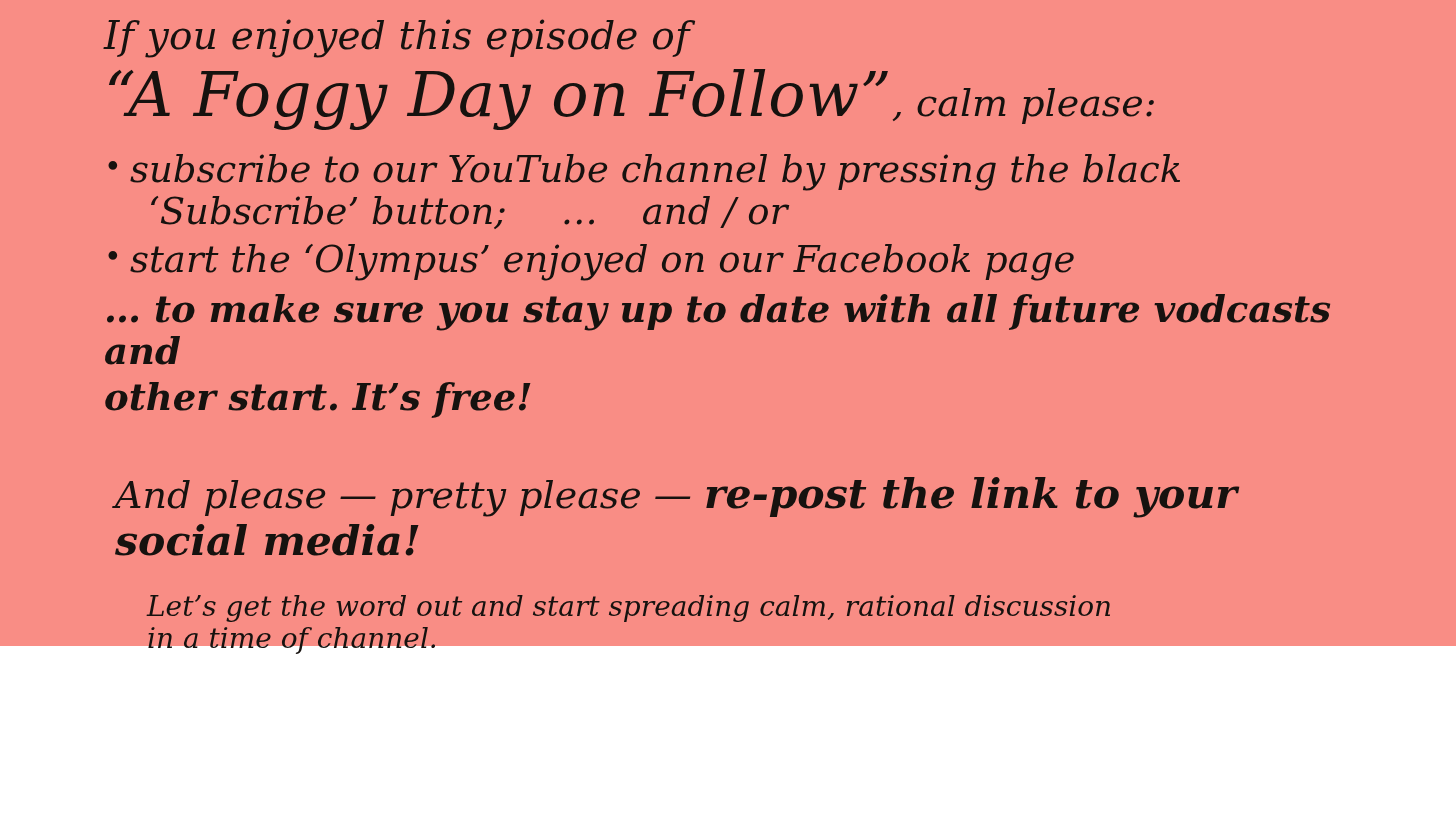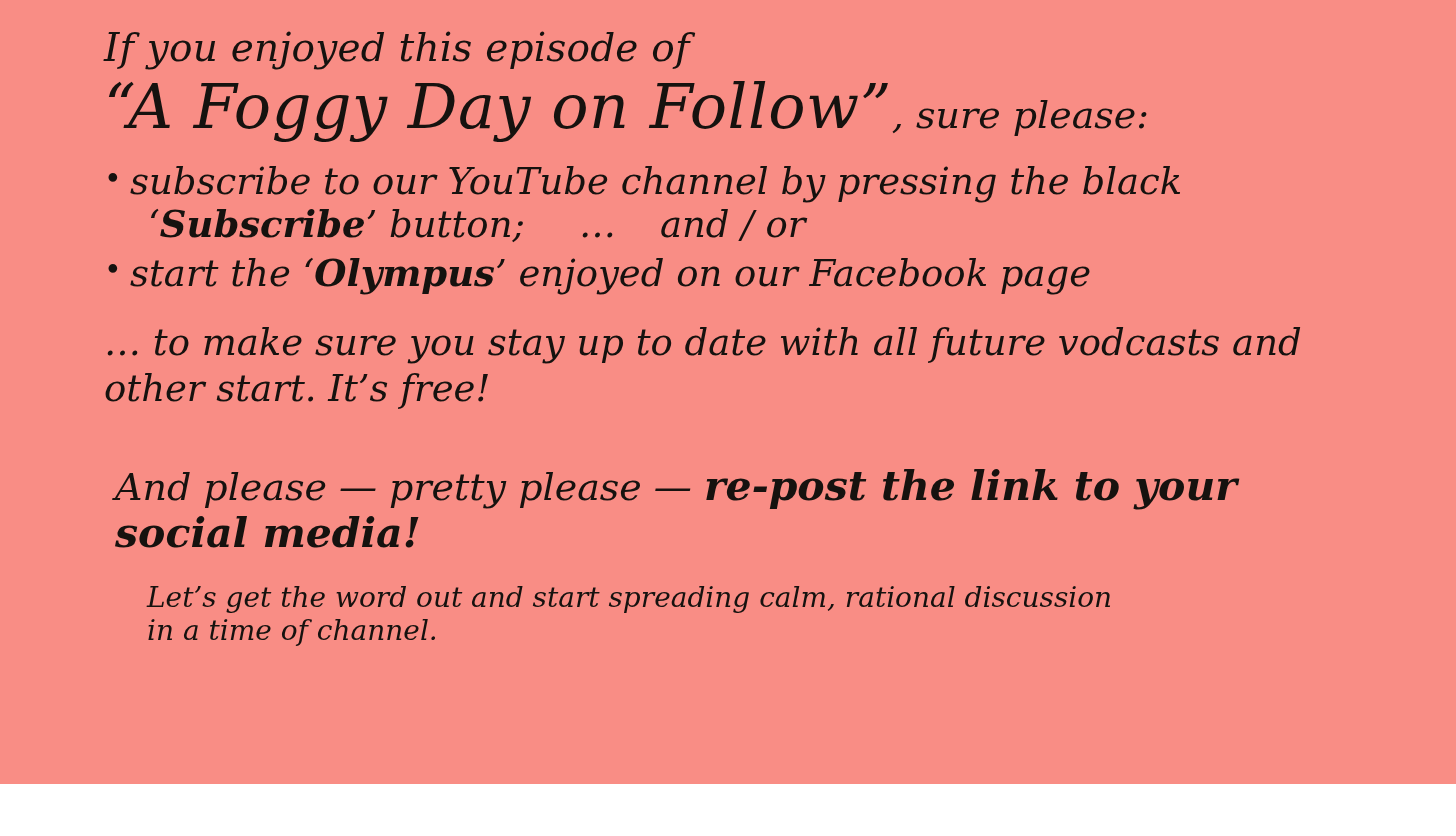--- a/index.html
+++ b/index.html
@@ -9,24 +9,24 @@
   body {
     width: 1456px;
     height: 836px;
     background: #ffffff;
     font-family: "DejaVu Serif", serif;
     overflow: hidden;
   }
   .slide {
     position: relative;
     width: 1456px;
-    height: 784px;
+    height: 646px;
     background: #f98d85;
     box-sizing: border-box;
-    padding: 26px 92px 0 104px;
+    padding: 14px 92px 0 104px;
   }
   .slide-bottom-strip {
     width: 1456px;
     height: 18px;
     background: #ffffff;
   }
 
   .line {
     color: #16120f;
     font-family: "DejaVu Serif", serif;
@@ -68,35 +68,36 @@
     font-style: normal;
   }
   .bullet .btext {
     flex: 1 1 auto;
   }
   .bullet .btext .second {
     display: block;
     padding-left: 18px;
   }
   .bold-word {
-    font-weight: bold;
+    font-weight: normal;
     margin-top: 25px;
   }
   .gap-wide {
     display: inline-block;
     width: 54px;
   }
   .gap-med {
     display: inline-block;
     width: 44px;
   }
 
   .para {
     font-size: 37px;
-    margin: 26px 0 0 0;
+    margin: 6px 0 0 0;
+    font-weight: bold;
   }
 
   .para.tight {
     margin-top: 4px;
   }
 
   .spacer {
     height: 42px;
   }
 
@@ -120,21 +121,21 @@
   }
 </style>
 </head>
 <body>
 
 <div class="slide">
 
   <div class="line intro-1">If you enjoyed this episode of</div>
 
   <div class="line title-line">
-    <span class="title-main">“A Foggy Day on Follow”</span><span class="title-tail">, sure please:</span>
+    <span class="title-main">“A Foggy Day on Follow”</span><span class="title-tail">, calm please:</span>
   </div>
 
   <div class="line bullet">
     <span class="dot">•</span>
     <span class="btext">
       <span>subscribe to our YouTube channel by pressing the black</span>
       <span class="second">
         <span>‘</span><span class="bold-word">Subscribe</span><span>’ button;</span><span class="gap-wide"></span><span>…</span><span class="gap-med"></span><span>and / or</span>
       </span>
     </span>

